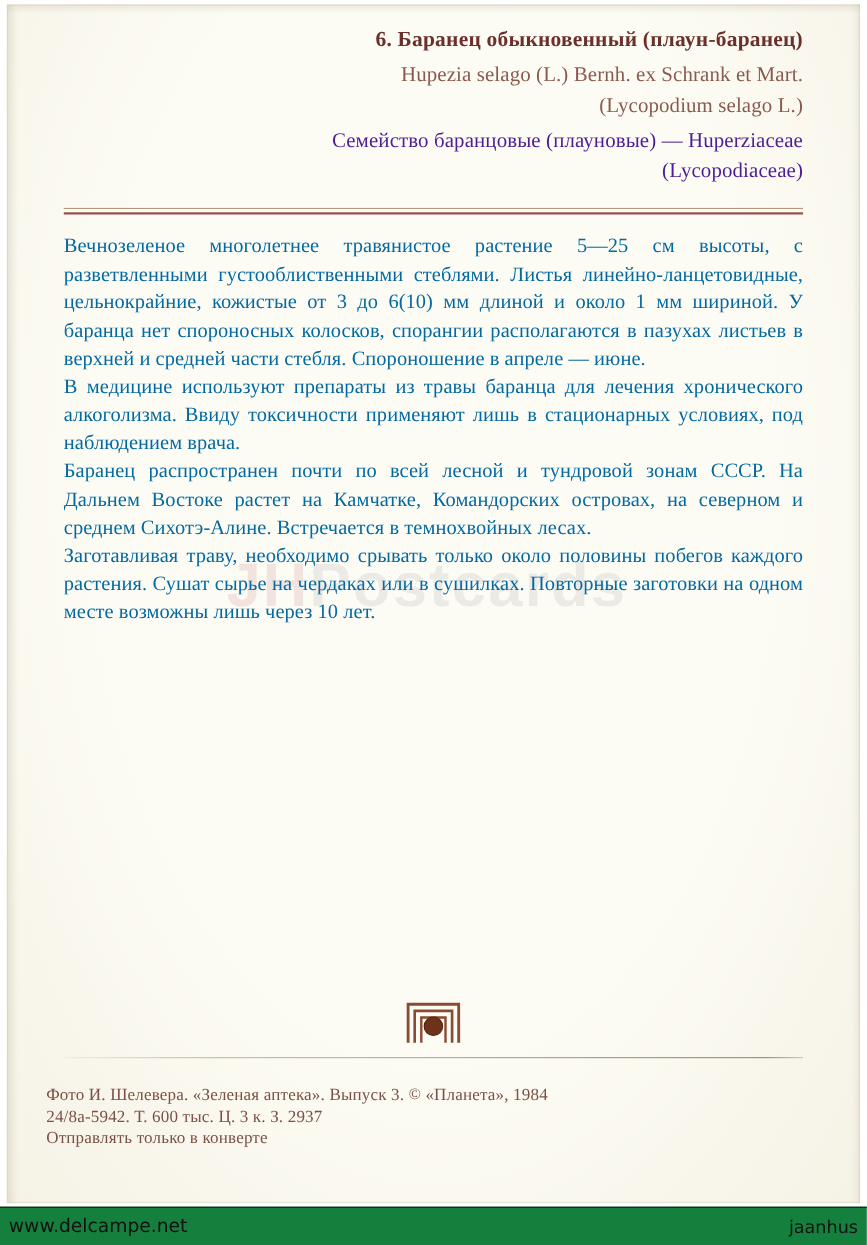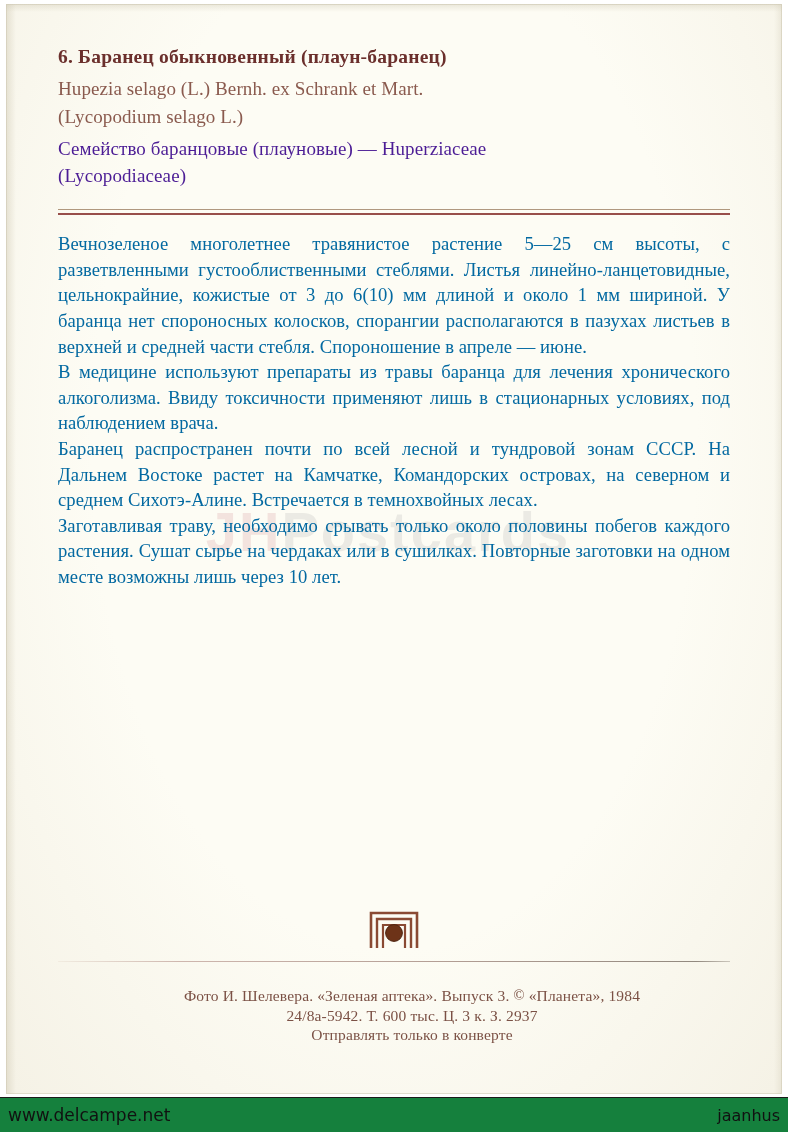--- a/index.html
+++ b/index.html
@@ -55,22 +55,22 @@
   }
 
   .card-inner {
     position: relative;
     z-index: 3;
     padding: 0 52px;
   }
 
   
   .header {
-    padding-top: 40px;
-    text-align: left;
+    padding-top: 20px;
+    text-align: right;
   }
   .title-main {
     font-family: "Liberation Serif", "DejaVu Serif", serif;
     font-weight: bold;
     font-size: 19.5px;
     letter-spacing: 0.2px;
     color: #6b2f2c;
     line-height: 1.35;
     margin: 0 0 6px 0;
   }
@@ -153,21 +153,20 @@
         rgba(120,110,100,0.35) 100%);
     z-index: 4;
   }
 
   
   .imprint {
     position: absolute;
     left: 0; right: 0;
     top: 982px;
     z-index: 4;
-    text-align: center;
     color: #7b5145;
     font-size: 15.5px;
     line-height: 19.5px;
     letter-spacing: 0.15px;
     padding-left: 36px;
   }
   .imprint div { margin: 0; }
   .copy-mark {
     font-size: 14.5px;
     vertical-align: 1px;

